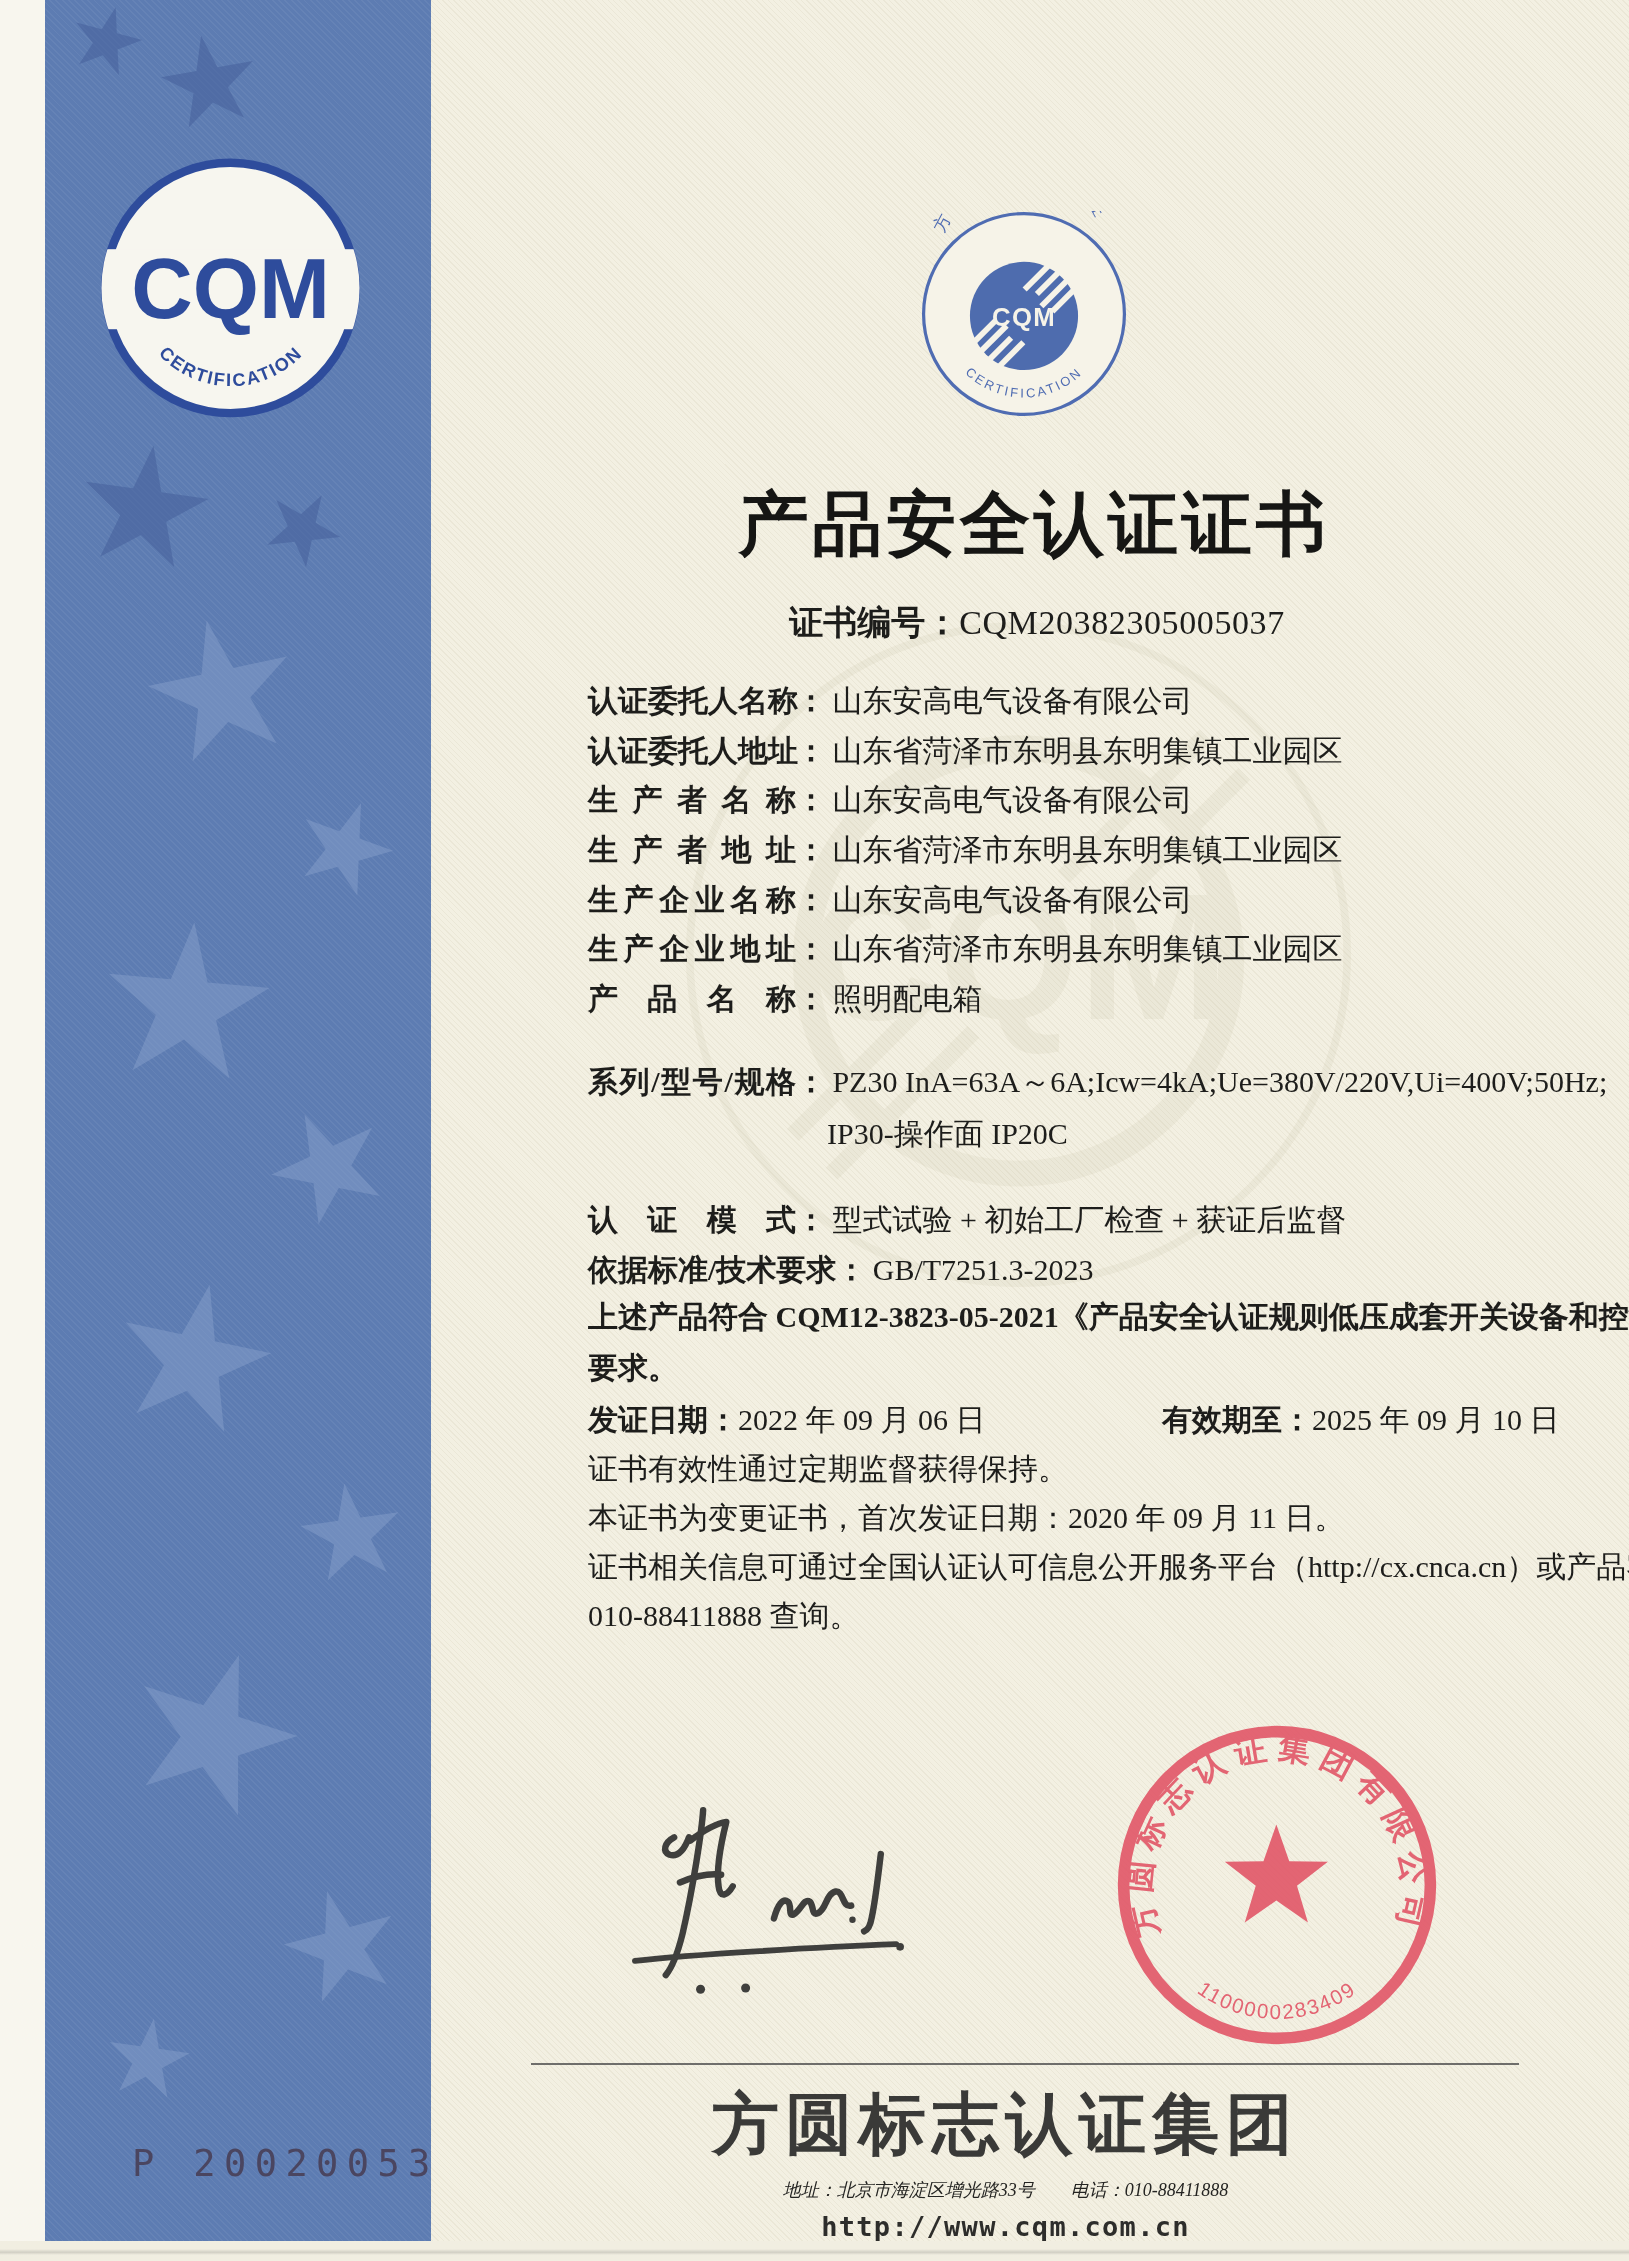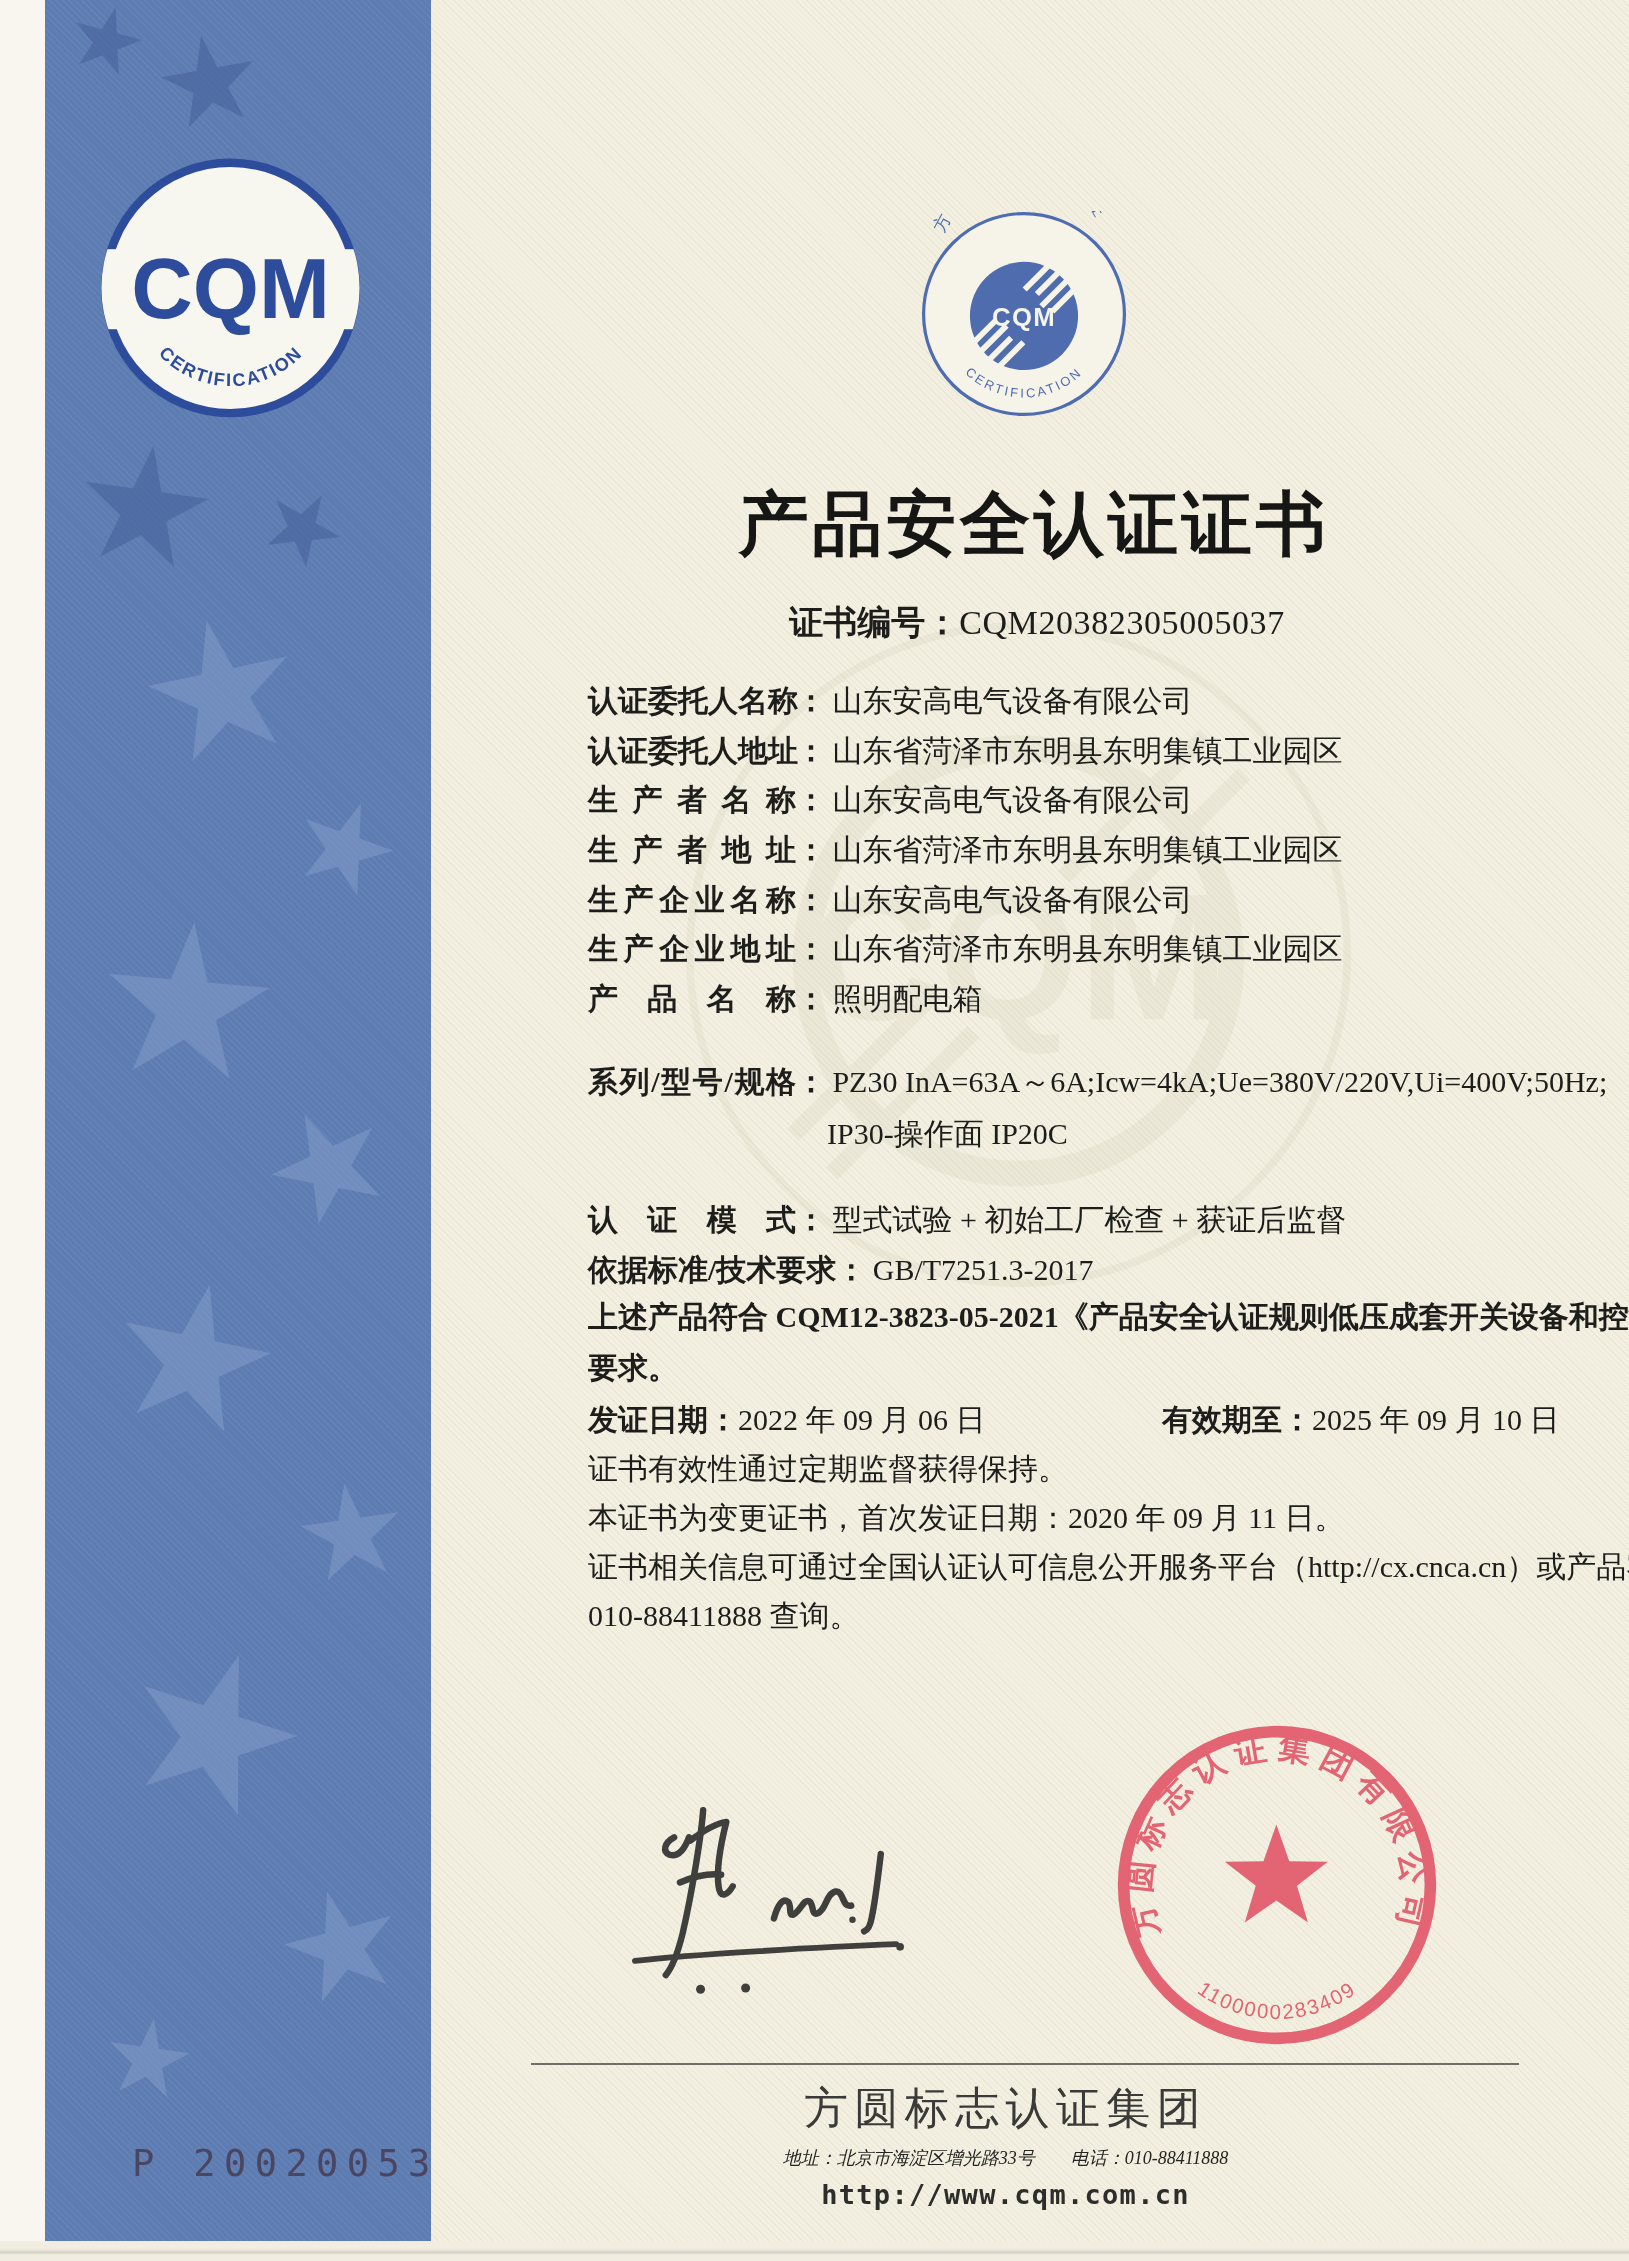--- a/index.html
+++ b/index.html
@@ -55,21 +55,21 @@
   .fcolon{font-weight:bold;margin-right:6.4px;}
   .fvalue{font-weight:400;}
   .specline2{position:absolute;left:827px;font-size:30px;white-space:nowrap;}
   .statement{position:absolute;left:588px;width:941px;font-size:30px;font-weight:bold;white-space:nowrap;}
   .dates-label{font-weight:bold;}
   .note{position:absolute;left:588px;font-size:30px;white-space:nowrap;}
   .sig{position:absolute;left:613px;top:1792px;}
   .stamp{position:absolute;left:1112px;top:1720px;opacity:.9;}
   .footer{position:absolute;left:509px;top:2061px;width:993px;text-align:center;}
   .footer-line{position:absolute;left:531px;top:2063px;width:988px;height:1.9px;background:#4d4d4d;opacity:.8;}
-  .footer-org{margin-top:18px;font-size:44px;font-weight:normal;letter-spacing:6.4px;color:#3a3a38;white-space:nowrap;}
+  .footer-org{margin-top:18px;font-size:67px;font-weight:bold;letter-spacing:6.4px;color:#3a3a38;white-space:nowrap;}
   .footer-addr{margin-top:8px;font-size:18px;color:#242422;white-space:nowrap;font-style:italic;}
   .footer-addr .gap{display:inline-block;width:36px;}
   .footer-url{margin-top:9px;font-family:"DejaVu Sans Mono","Liberation Mono",monospace;font-size:27px;letter-spacing:1.3px;color:#2d2d2b;white-space:nowrap;font-weight:bold;}
   .bottom-strip{position:absolute;left:0;top:2241px;width:1630px;height:20px;background:#f1eee1;z-index:3;}
   .scan-edge{position:absolute;left:0;top:2249px;width:1630px;height:6.4px;background:linear-gradient(rgba(0,0,0,0),rgba(0,0,0,.13) 55%,rgba(0,0,0,0));z-index:4;}
   svg text{font-family:"Liberation Sans","DejaVu Sans",sans-serif;}
   svg .cjk{font-family:"Liberation Serif","DejaVu Serif",serif;}
 </style>
 </head>
 <body>
@@ -186,21 +186,21 @@
       <span class="flabel">产品名称</span><span class="fcolon">：</span><span class="fvalue">照明配电箱</span>
     </div>
     <div class="row" style="top:1063px">
       <span class="flabel">系列/型号/规格</span><span class="fcolon">：</span><span class="fvalue">PZ30 InA=63A～6A;Icw=4kA;Ue=380V/220V,Ui=400V;50Hz;</span>
     </div>
     <div class="specline2" style="top:1114px">IP30-操作面 IP20C</div>
     <div class="row" style="top:1201px">
       <span class="flabel">认证模式</span><span class="fcolon">：</span><span class="fvalue">型式试验 + 初始工厂检查 + 获证后监督</span>
     </div>
     <div class="row" style="top:1251px">
-      <span class="flabel auto">依据标准/技术要求</span><span class="fcolon">：</span><span class="fvalue">GB/T7251.3-2017</span>
+      <span class="flabel auto">依据标准/技术要求</span><span class="fcolon">：</span><span class="fvalue">GB/T7251.3-2023</span>
     </div>
 
     <div class="statement" style="top:1297px">上述产品符合 CQM12-3823-05-2021《产品安全认证规则低压成套开关设备和控制设备》的</div>
     <div class="statement" style="top:1348px">要求。</div>
 
     <div class="note" style="top:1400px">
       <span class="dates-label">发证日期：</span><span>2022 年 09 月 06 日</span>
     </div>
     <div class="note" style="top:1400px;left:1162px">
       <span class="dates-label">有效期至：</span><span>2025 年 09 月 10 日</span>

